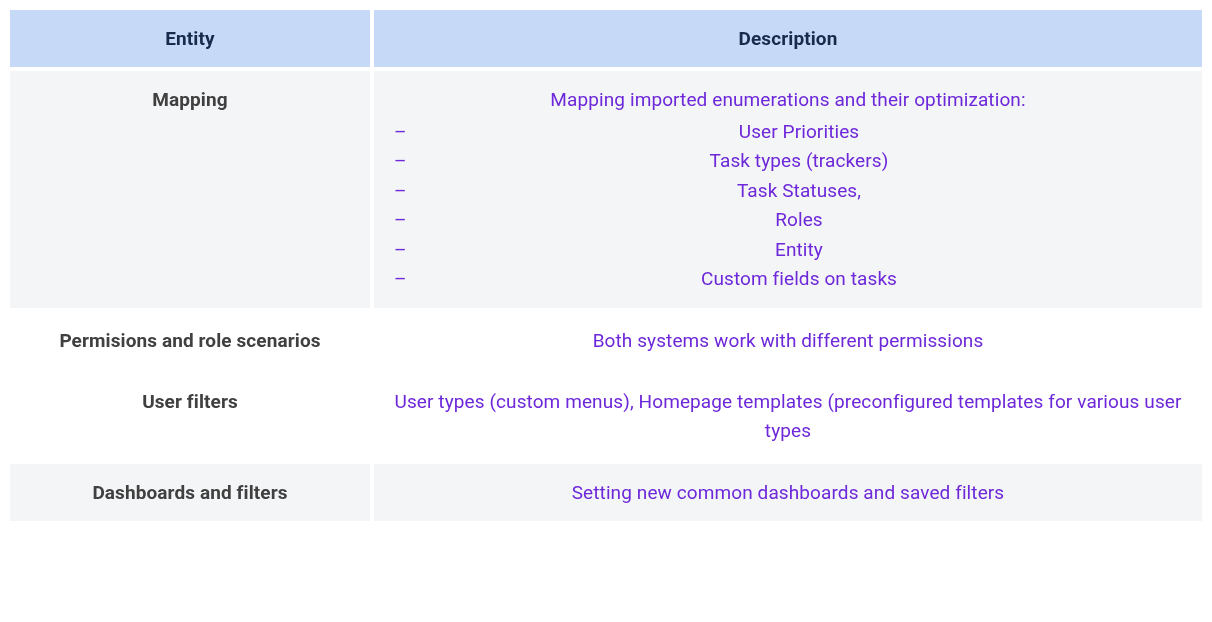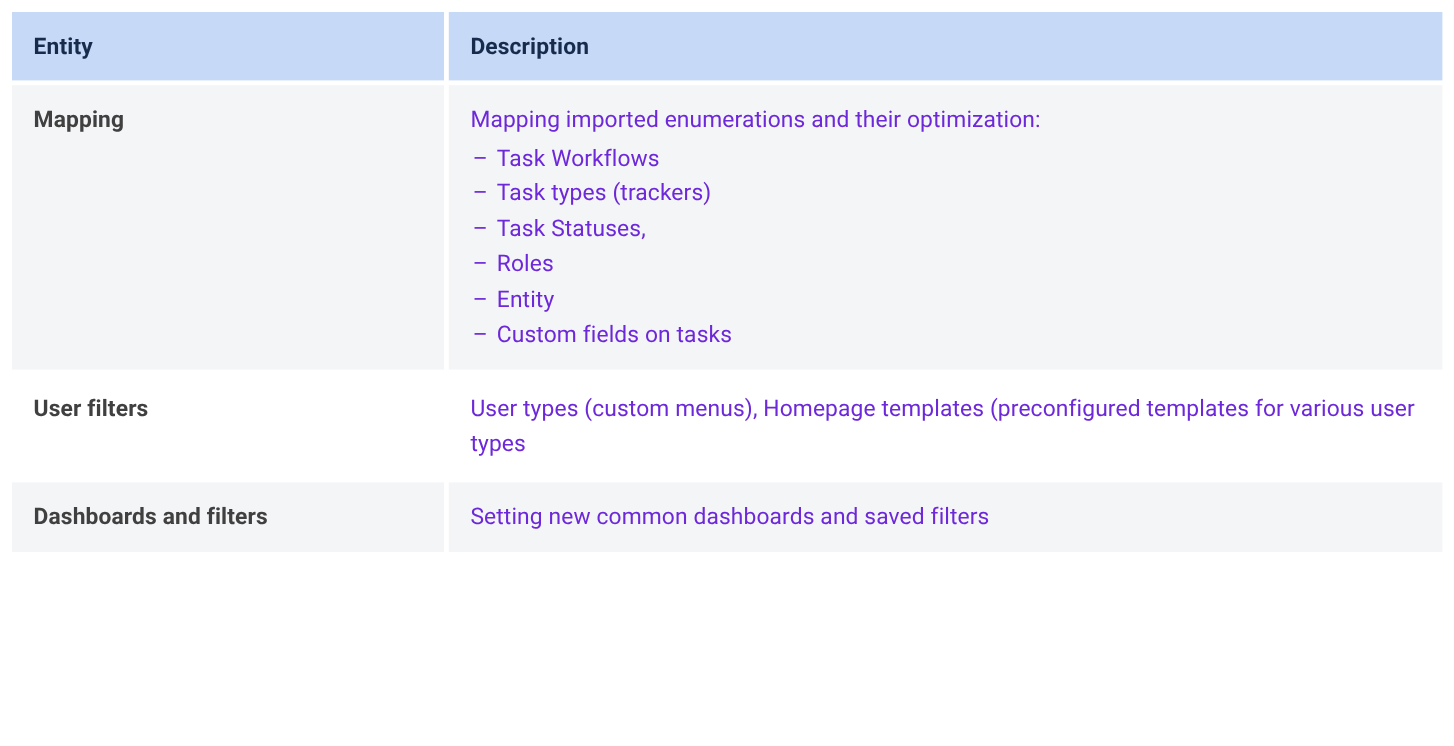--- a/index.html
+++ b/index.html
@@ -12,21 +12,21 @@
     color: #172b4d;
   }
   .table {
     width: 1200px;
     margin: 6px;
     border-collapse: separate;
     border-spacing: 4px;
     table-layout: fixed;
   }
   .table th, .table td {
-    text-align: left;
+    text-align: center;
     vertical-align: top;
     padding: 14px 18px;
     font-size: 19px;
     line-height: 1.55;
     letter-spacing: 0.1px;
     margin-left: 14px;
   }
   .table th.col-entity { width: 360px; }
   .table th.col-desc { width: auto; }
   thead th {
@@ -69,28 +69,32 @@
       <th class="col-entity">Entity</th>
       <th class="col-desc">Description</th>
     </tr>
   </thead>
   <tbody>
     <tr class="stripe-a">
       <td class="entity-cell">Mapping</td>
       <td class="desc-cell">
         <span>Mapping imported enumerations and their optimization:</span>
         <ul class="sub-list">
-          <li>Task Workflows</li>
+          <li>User Priorities</li>
           <li>Task types (trackers)</li>
           <li>Task Statuses,</li>
           <li>Roles</li>
           <li>Entity</li>
           <li>Custom fields on tasks</li>
         </ul>
       </td>
+    </tr>
+    <tr class="stripe-b">
+      <td class="entity-cell">Permisions and role scenarios</td>
+      <td class="desc-cell">Both systems work with different permissions</td>
     </tr>
     <tr class="stripe-b">
       <td class="entity-cell">User filters</td>
       <td class="desc-cell">User types (custom menus), Homepage templates (preconfigured templates for various user types</td>
     </tr>
     <tr class="stripe-a">
       <td class="entity-cell">Dashboards and filters</td>
       <td class="desc-cell">Setting new common dashboards and saved filters</td>
     </tr>
   </tbody>

